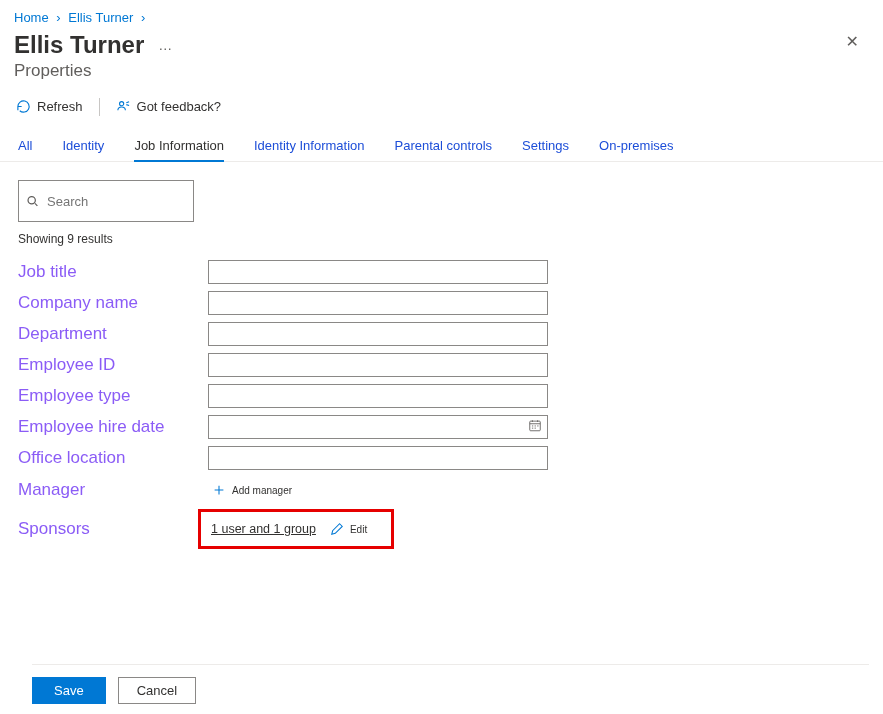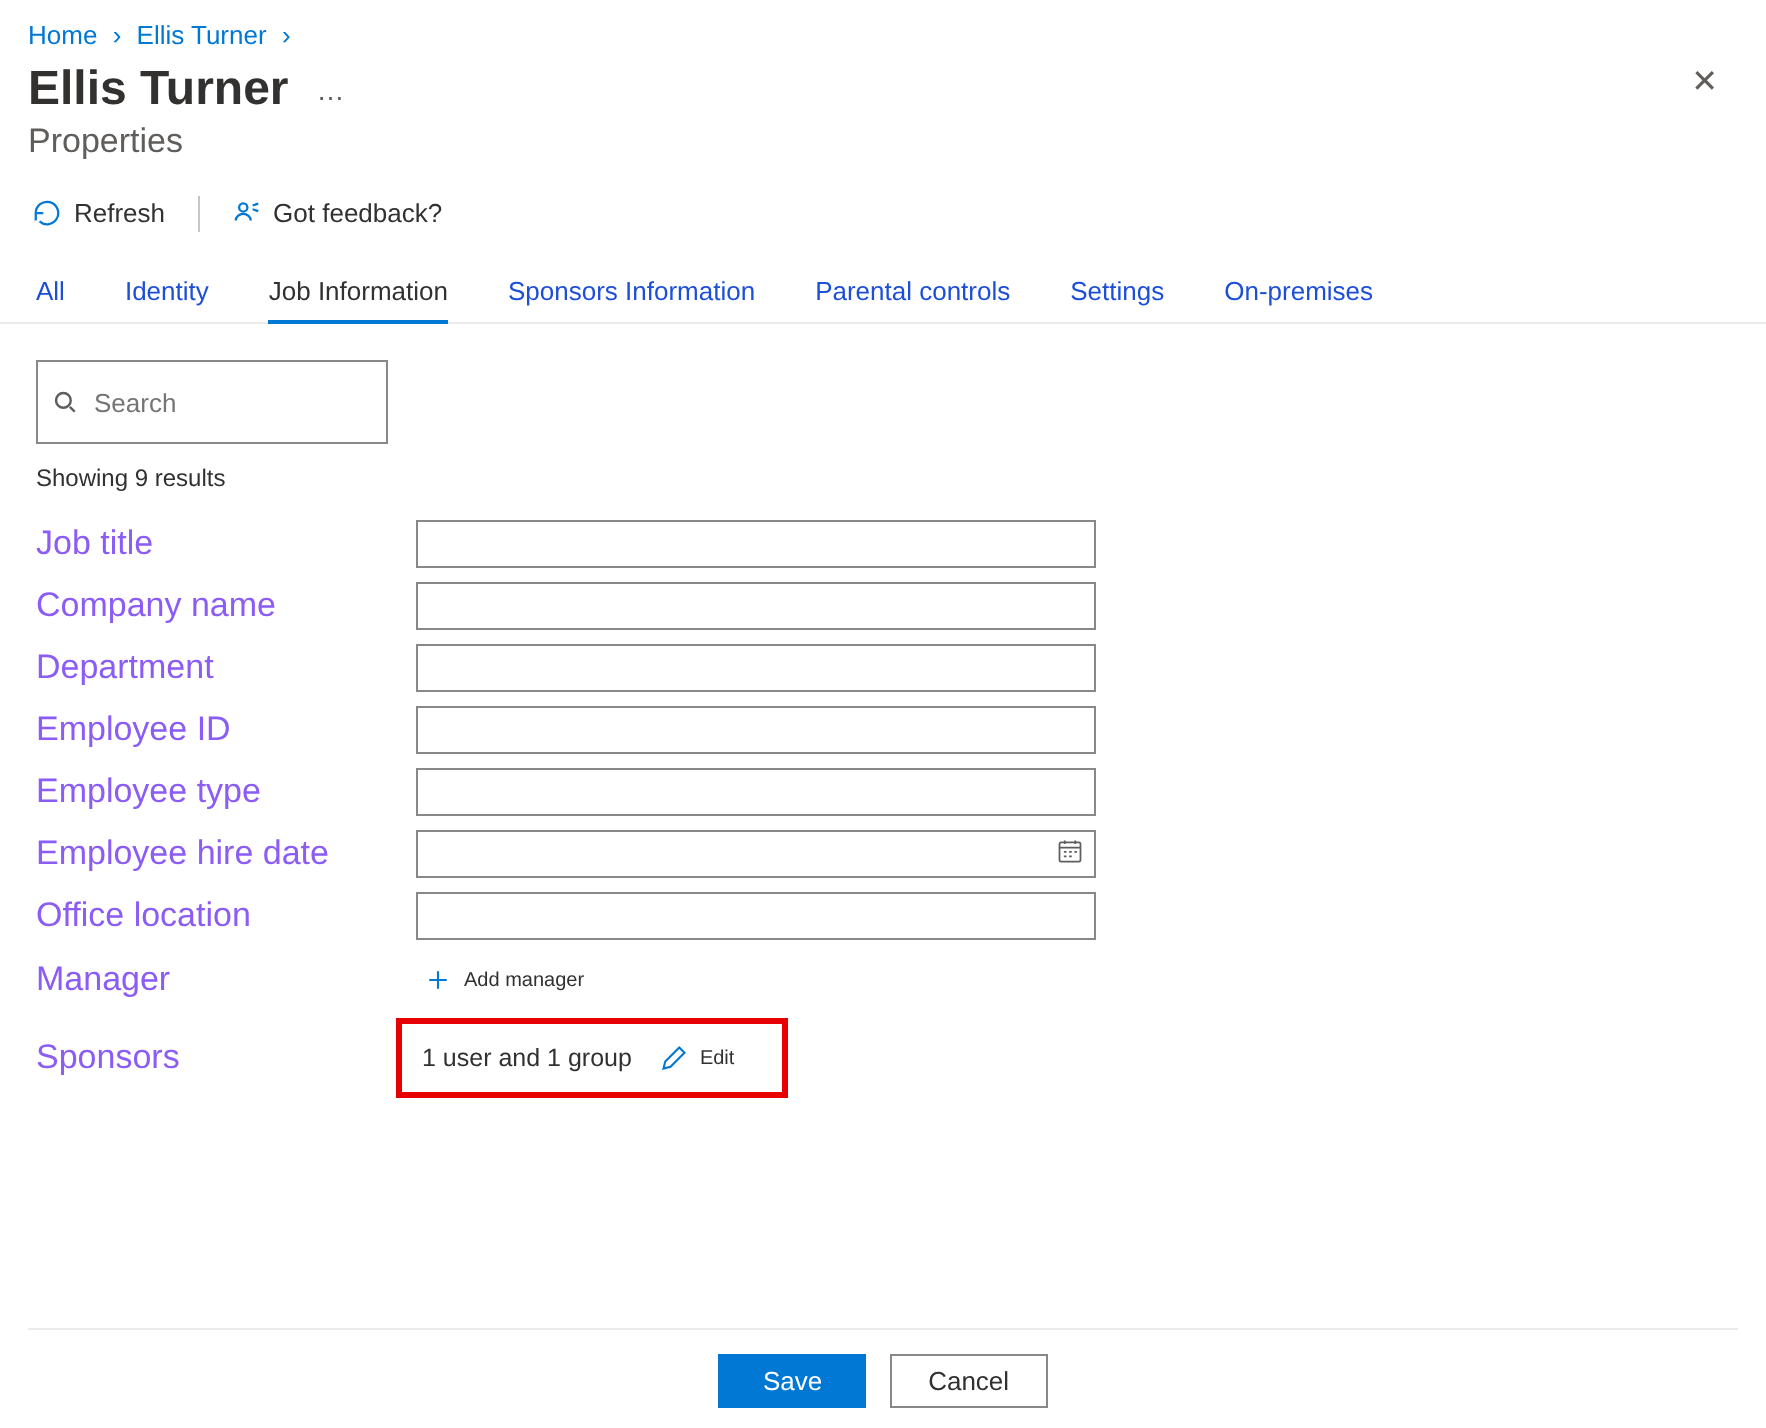--- a/index.html
+++ b/index.html
@@ -28,22 +28,22 @@
     .form-row { display: flex; align-items: center; margin-bottom: 7px; min-height: 24px; }
     .form-label { width: 190px; font-size: 17px; color: #8b5cf6; flex-shrink: 0; }
     .form-input { width: 340px; height: 24px; border: 1px solid #8a8886; padding: 0 6px; font-size: 13px; }
     .input-wrap { position: relative; width: 340px; }
     .cal-icon { position: absolute; right: 6px; top: 50%; transform: translateY(-50%); pointer-events: none; }
     .cal-icon svg { width: 14px; height: 14px; stroke: #605e5c; fill: none; }
     .link-btn { display: inline-flex; align-items: center; gap: 6px; color: #323130; font-size: 10px; background: none; border: none; cursor: pointer; padding: 4px 4px; }
     .link-btn svg { width: 14px; height: 14px; }
     .sponsors-row { display: flex; align-items: center; }
     .sponsors-box { border: 3px solid #e60000; padding: 6px 20px 6px 10px; display: inline-flex; align-items: center; gap: 10px; margin-left: -10px; }
-    .sponsors-text { font-size: 12.5px; color: #323130; }
-    .footer { position: absolute; bottom: 10px; left: 14px; right: 14px; border-top: 1px solid #edebe9; padding-top: 12px; display: flex; gap: 12px; justify-content: center; }
+    .sponsors-text { font-size: 12.5px; color: #323130; text-decoration: underline; }
+    .footer { position: absolute; bottom: 10px; left: 32px; right: 14px; border-top: 1px solid #edebe9; padding-top: 12px; display: flex; gap: 12px; }
     .btn-primary { background: #0078d4; color: #fff; border: none; padding: 5px 22px; font-size: 13px; cursor: pointer; }
     .btn-secondary { background: #fff; color: #323130; border: 1px solid #8a8886; padding: 5px 18px; font-size: 13px; cursor: pointer; }
   </style>
 </head>
 <body>
 
 <div class="breadcrumb">
   <a href="#">Home</a>
   <span class="sep">›</span>
   <a href="#">Ellis Turner</a>
@@ -71,21 +71,21 @@
         <path d="M2 12c0-2 1.8-3.5 4-3.5s4 1.5 4 3.5M11 4l3-1M11 6l3 1"></path>
       </svg>
     <span>Got feedback?</span>
   </button>
 </div>
 
 <div class="tabs">
   <button class="tab">All</button>
   <button class="tab">Identity</button>
   <button class="tab active">Job Information</button>
-  <button class="tab">Sponsors Information</button>
+  <button class="tab">Identity Information</button>
   <button class="tab">Parental controls</button>
   <button class="tab">Settings</button>
   <button class="tab">On-premises</button>
 </div>
 
 <div class="content">
   <div class="search-wrap">
     <svg viewBox="0 0 16 16" fill="none" stroke="#0078d4" stroke-width="1.5">
         <circle cx="7" cy="7" r="4.5"></circle>
         <path d="M11 11l3 3"></path>

